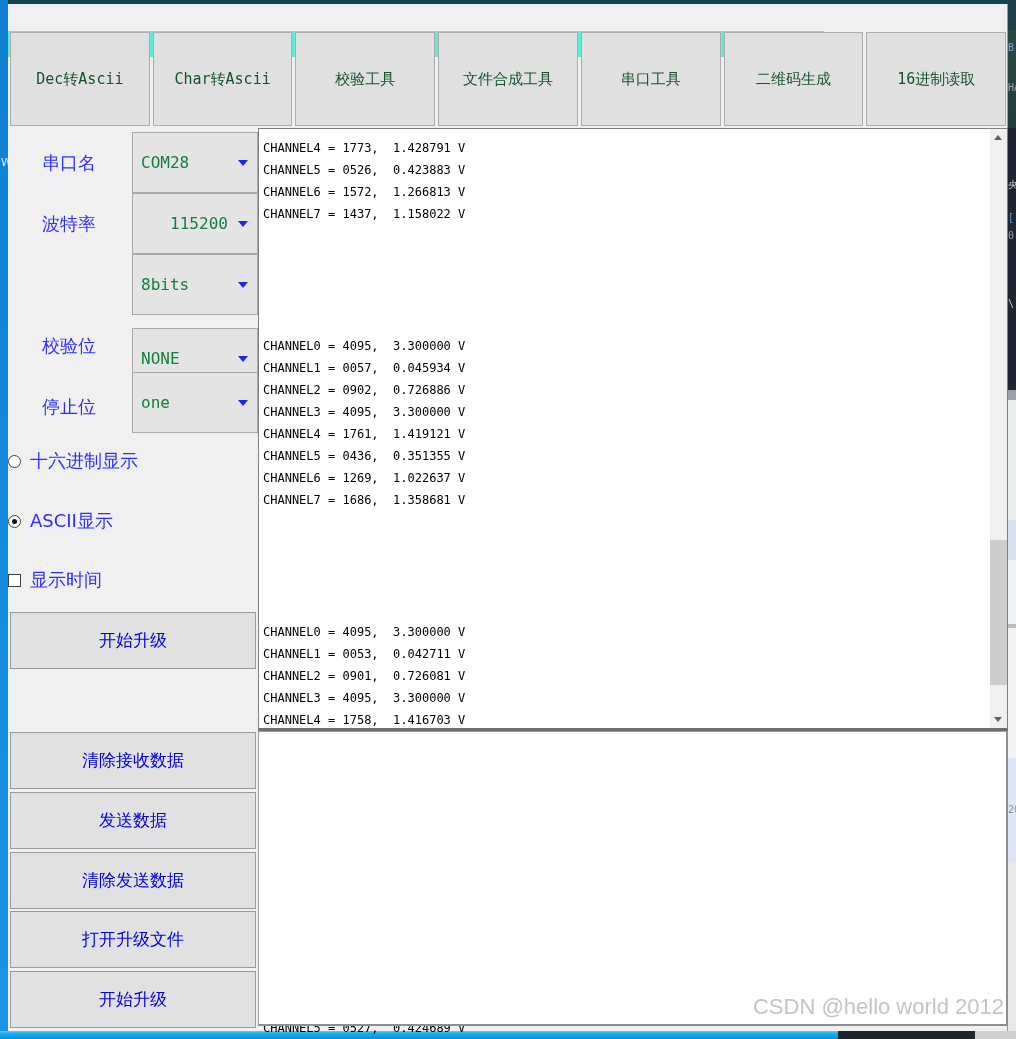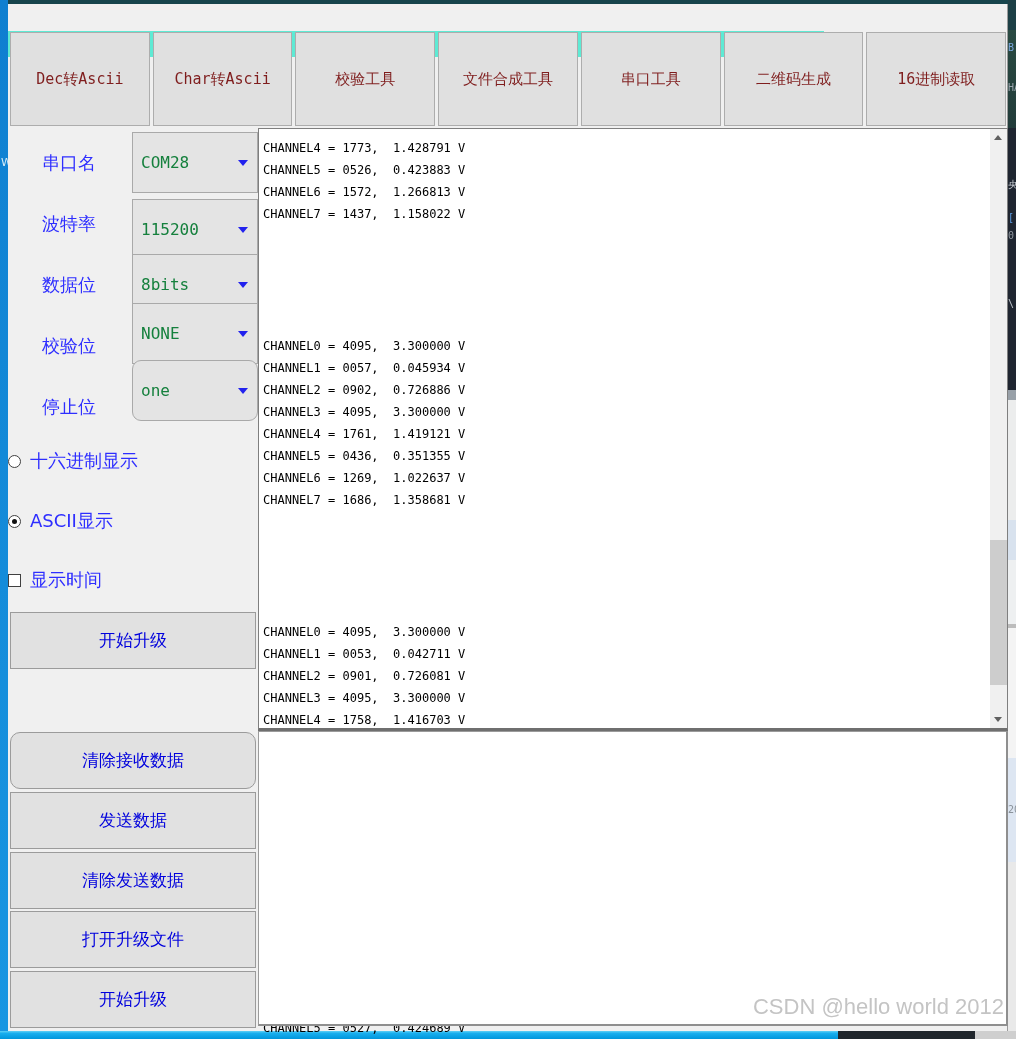--- a/index.html
+++ b/index.html
@@ -36,21 +36,21 @@
   .glyph-min { position:absolute; left:17px; top:13px; width:11px; height:1px; background:#111; }
   .glyph-max { position:absolute; left:18px; top:8px; width:9px; height:9px; border:1px solid #111; }
   .glyph-x1,.glyph-x2 { position:absolute; left:17px; top:13px; width:12px; height:1px; background:#111; }
   .glyph-x1 { transform:rotate(45deg); }
   .glyph-x2 { transform:rotate(-45deg); }
 
   
   .tabrow { position:absolute; left:0; top:26px; width:1000px; height:98px;
             display:flex; gap:3px; padding:2px; }
   .tabbtn { flex:1; background:#e0e0e0; border:1px solid #adadad;
-            color:#7f1d1d; font-size:15px; font-family:"DejaVu Sans Mono",monospace;
+            color:#14532d; font-size:15px; font-family:"DejaVu Sans Mono",monospace;
             display:flex; align-items:center; justify-content:center; white-space:nowrap; }
 
   
   .sidebar { position:absolute; left:0; top:124px; width:250px; height:903px; background:#f0f0f0;padding-left:29px; }
   .fieldlabel { position:absolute; left:0; width:122px; height:61px;
                 display:flex; align-items:center; justify-content:center;
                 color:#2e2eff; font-size:18px; }
   .dropdown { position:absolute; left:124px; width:126px; height:61px;
               background:#e4e4e4; border:1px solid #a9a9a9;
               display:flex; align-items:center; }
@@ -157,60 +157,59 @@
       <div class="tabbtn">校验工具</div>
       <div class="tabbtn">文件合成工具</div>
       <div class="tabbtn">串口工具</div>
       <div class="tabbtn">二维码生成</div>
       <div class="tabbtn">16进制读取</div>
     </div>
 
     <div class="sidebar">
       <div class="fieldlabel" style="top:4px;">串口名</div>
       <div class="fieldlabel" style="top:65px;">波特率</div>
-      <div class="fieldlabel" style="top:126px;">数据位</div>
       <div class="fieldlabel" style="top:187px;">校验位</div>
       <div class="fieldlabel" style="top:248px;">停止位</div>
 
       <div class="dropdown" style="top:4px;">
         <span class="val">COM28</span>
           <span class="caret"></span>
       </div>
-      <div class="dropdown" style="top:71px;">
+      <div class="dropdown" style="top:65px;justify-content:center;">
         <span class="val">115200</span>
           <span class="caret"></span>
       </div>
       <div class="dropdown" style="top:126px;">
         <span class="val">8bits</span>
           <span class="caret"></span>
       </div>
-      <div class="dropdown" style="top:175px;">
+      <div class="dropdown" style="top:200px;">
         <span class="val">NONE</span>
           <span class="caret"></span>
       </div>
-      <div class="dropdown" style="top:232px;border-radius:9px;">
+      <div class="dropdown" style="top:244px;">
         <span class="val">one</span>
           <span class="caret"></span>
       </div>
 
       <div class="optrow" style="top:322px;">
         <span class="radio"></span>
         <span>十六进制显示</span>
       </div>
       <div class="optrow" style="top:382px;">
         <span class="radio selected"></span>
         <span>ASCII显示</span>
       </div>
       <div class="optrow" style="top:441px;">
         <span class="checkbox"></span>
         <span>显示时间</span>
       </div>
 
       <div class="sidebtn" style="top:484px;">开始升级</div>
-      <div class="sidebtn" style="top:604px;border-radius:10px;">清除接收数据</div>
+      <div class="sidebtn" style="top:604px;">清除接收数据</div>
       <div class="sidebtn" style="top:724px;">清除发送数据</div>
       <div class="sidebtn" style="top:664px;">发送数据</div>
       <div class="sidebtn" style="top:843px;">开始升级</div>
       <div class="sidebtn" style="top:783px;">打开升级文件</div>
     </div>
 
     <div class="receive">
       <pre>CHANNEL4 = 1773,  1.428791 V
 CHANNEL5 = 0526,  0.423883 V
 CHANNEL6 = 1572,  1.266813 V

